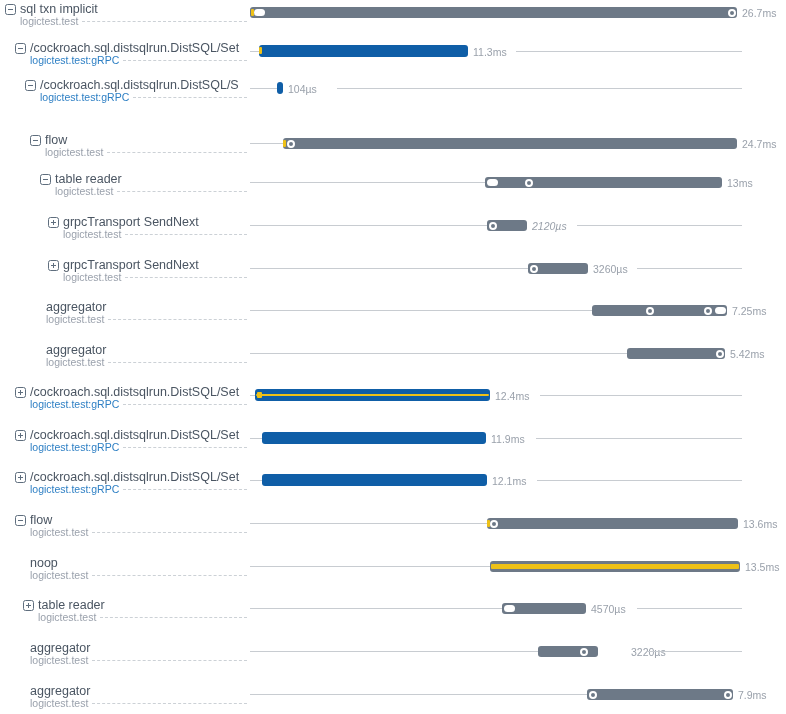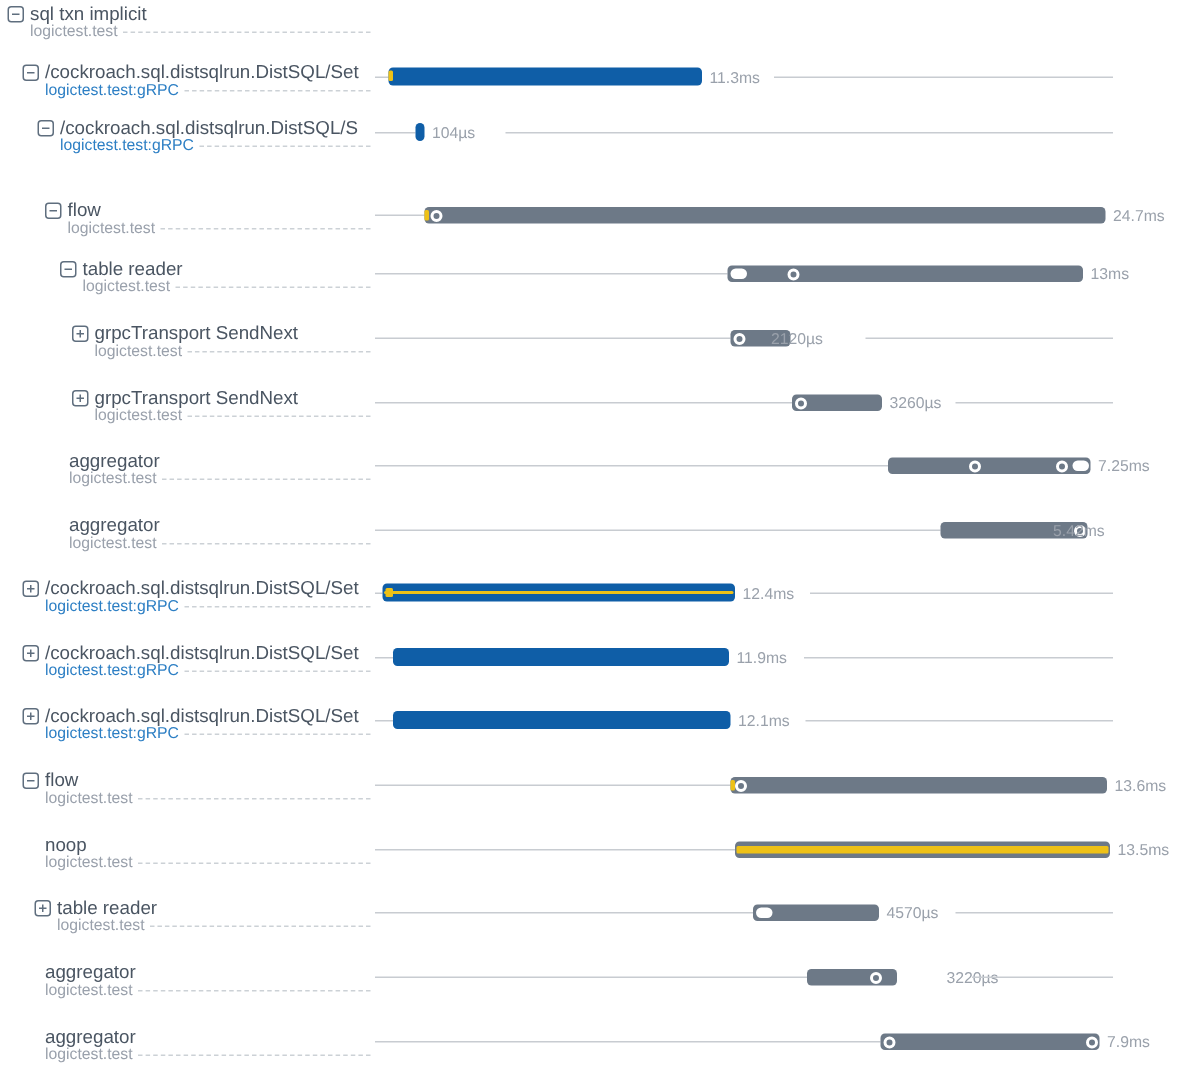--- a/index.html
+++ b/index.html
@@ -48,20 +48,28 @@
       <div class="labelcol" style="padding-left: 5px;">
         <span class="expander"></span>
         <div class="names">
           <div class="title">sql txn implicit</div>
           <div class="subrow">
             <span class="sub">logictest.test</span>
             <span class="dashleader"></span>
           </div>
         </div>
       </div>
+      <div class="timeline">
+        <div class="bar gray" style="left: 0px; width: 487px;">
+          <span class="marker ytick" style="left: 1px;"></span>
+          <span class="marker pill" style="left: 4px;"></span>
+          <span class="marker ring" style="left: 478px;"></span>
+        </div>
+        <span class="duration" style="left: 492px;">26.7ms</span>
+      </div>
     </div>
     <div class="row" style="top: 42px;">
       <div class="labelcol" style="padding-left: 15px;">
         <span class="expander"></span>
         <div class="names">
           <div class="title">/cockroach.sql.distsqlrun.DistSQL/Set</div>
           <div class="subrow">
             <span class="sub blue">logictest.test:gRPC</span>
             <span class="dashleader"></span>
           </div>
@@ -143,21 +151,21 @@
             <span class="sub">logictest.test</span>
             <span class="dashleader"></span>
           </div>
         </div>
       </div>
       <div class="timeline">
         <div class="hline" style="left: 0px; width: 237px;"></div>
         <div class="bar gray" style="left: 237px; width: 40px;">
           <span class="marker ring" style="left: 2px;"></span>
         </div>
-        <span class="duration" style="left: 264px;">2120µs</span>
+        <span class="duration" style="left: 282px; font-style: italic;">2120µs</span>
         <div class="hline" style="left: 327px; width: 165px;"></div>
       </div>
     </div>
     <div class="row" style="top: 259px;">
       <div class="labelcol" style="padding-left: 48px;">
         <span class="expander plus"></span>
         <div class="names">
           <div class="title">grpcTransport SendNext</div>
           <div class="subrow">
             <span class="sub">logictest.test</span>
@@ -202,21 +210,21 @@
             <span class="sub">logictest.test</span>
             <span class="dashleader"></span>
           </div>
         </div>
       </div>
       <div class="timeline">
         <div class="hline" style="left: 0px; width: 377px;"></div>
         <div class="bar gray" style="left: 377px; width: 98px;">
           <span class="marker ring" style="left: 89px;"></span>
         </div>
-        <span class="duration" style="left: 452px;">5.42ms</span>
+        <span class="duration" style="left: 480px;">5.42ms</span>
       </div>
     </div>
     <div class="row" style="top: 386px;">
       <div class="labelcol" style="padding-left: 15px;">
         <span class="expander plus"></span>
         <div class="names">
           <div class="title">/cockroach.sql.distsqlrun.DistSQL/Set</div>
           <div class="subrow">
             <span class="sub blue">logictest.test:gRPC</span>
             <span class="dashleader"></span>

